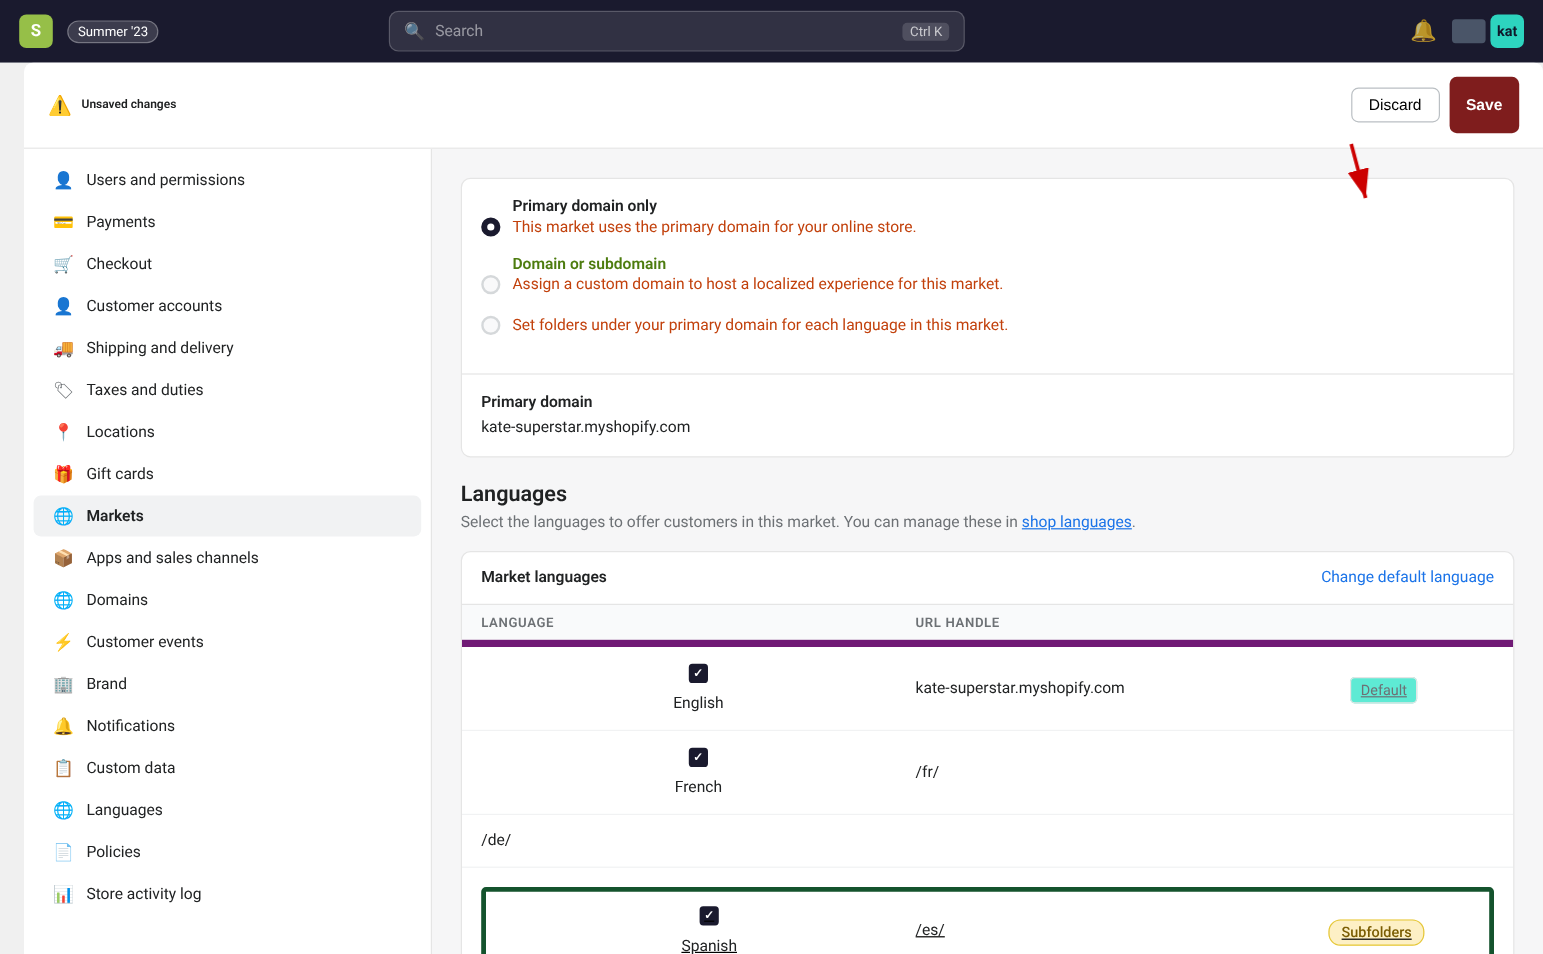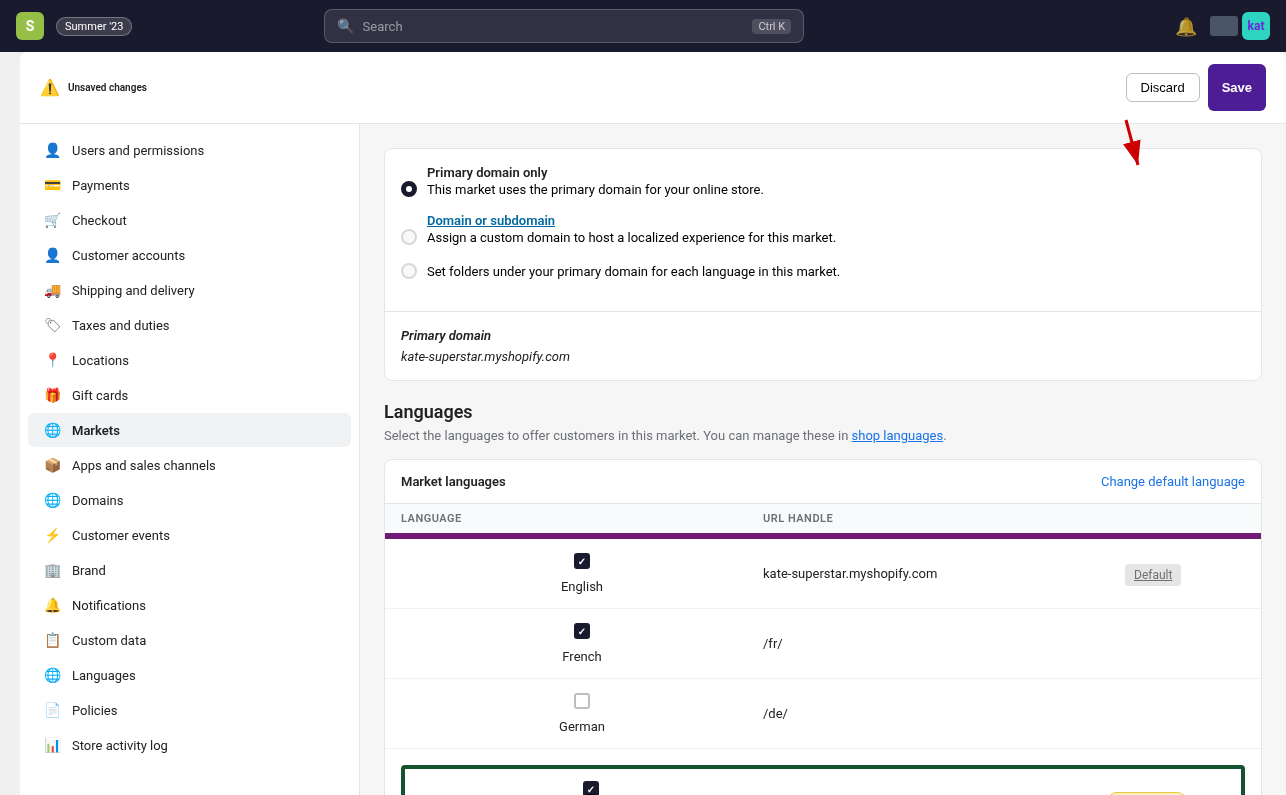--- a/index.html
+++ b/index.html
@@ -97,21 +97,21 @@
       border-radius: 3px;
     }
     .avatar {
       width: 28px;
       height: 28px;
       background: #2dd4bf;
       border-radius: 6px;
       display: flex;
       align-items: center;
       justify-content: center;
-      color: #6d28d9;
+      color: #0f172a;
       font-size: 12px;
       font-weight: bold;
     }
 
     
     .main-container {
       display: flex;
       height: calc(795px - 52px);
       background: #f0f0f0;
     }
@@ -154,21 +154,21 @@
     .btn-discard {
       background: white;
       border: 1px solid #babfc3;
       border-radius: 6px;
       padding: 6px 14px;
       font-size: 13px;
       color: #000000;
       cursor: pointer;
     }
     .btn-save {
-      background: #4c1d95;
+      background: #7f1d1d;
       border: none;
       border-radius: 6px;
       padding: 16px 14px;
       font-size: 13px;
       color: white;
       cursor: pointer;
       font-weight: 600;
     }
 
     
@@ -266,33 +266,31 @@
       border-color: #babfc3;
       background: #f6f6f7;
       opacity: 0.6;
     }
     .radio-label {
       font-size: 13px;
       font-weight: 600;
       color: #202223;
     }
     .radio-label.disabled {
-      color: #0369a1;
-      text-decoration: underline;
+      color: #4d7c0f;
     }
     .radio-desc {
       font-size: 13px;
-      color: #000000;
+      color: #c2410c;
       margin-top: 2px;
     }
 
     .primary-domain-section {
       padding: 16px;
       border-top: 1px solid #e5e5e5;
-      font-style: italic;
     }
     .primary-domain-label {
       font-size: 13px;
       font-weight: 600;
       color: #202223;
       margin-bottom: 6px;
     }
     .domain-value {
       font-size: 13px;
       color: #202223;
@@ -402,21 +400,21 @@
     }
     .lang-name {
       font-size: 13px;
       color: #202223;
     }
     .url-handle {
       font-size: 13px;
       color: #202223;
     }
     .badge-default {
-      background: #e5e5e5;
+      background: #5eead4;
       border: 1px solid #e5e5e5;
       border-radius: 4px;
       padding: 3px 8px;
       font-size: 12px;
       color: #6d7175;
       text-align: center;
       text-decoration: underline;
     }
     .badge-unpublished {
       background: #fdf0c5;
@@ -613,24 +611,20 @@
               </div>
               <div class="lang-row">
                 <div class="lang-name-cell">
                   <div class="checkbox checked"></div>
                   <span class="lang-name">French</span>
                 </div>
                 <div class="url-handle">/fr/</div>
                 <div></div>
               </div>
               <div class="lang-row">
-                <div class="lang-name-cell">
-                  <div class="checkbox"></div>
-                  <span class="lang-name">German</span>
-                </div>
                 <div class="url-handle">/de/</div>
                 <div></div>
               </div>
               <div class="lang-row highlighted">
                 <div class="lang-name-cell">
                   <div class="checkbox checked"></div>
                   <span class="lang-name">Spanish</span>
                 </div>
                 <div class="url-handle">/es/</div>
                 <div><span class="badge-unpublished">Subfolders</span></div>

